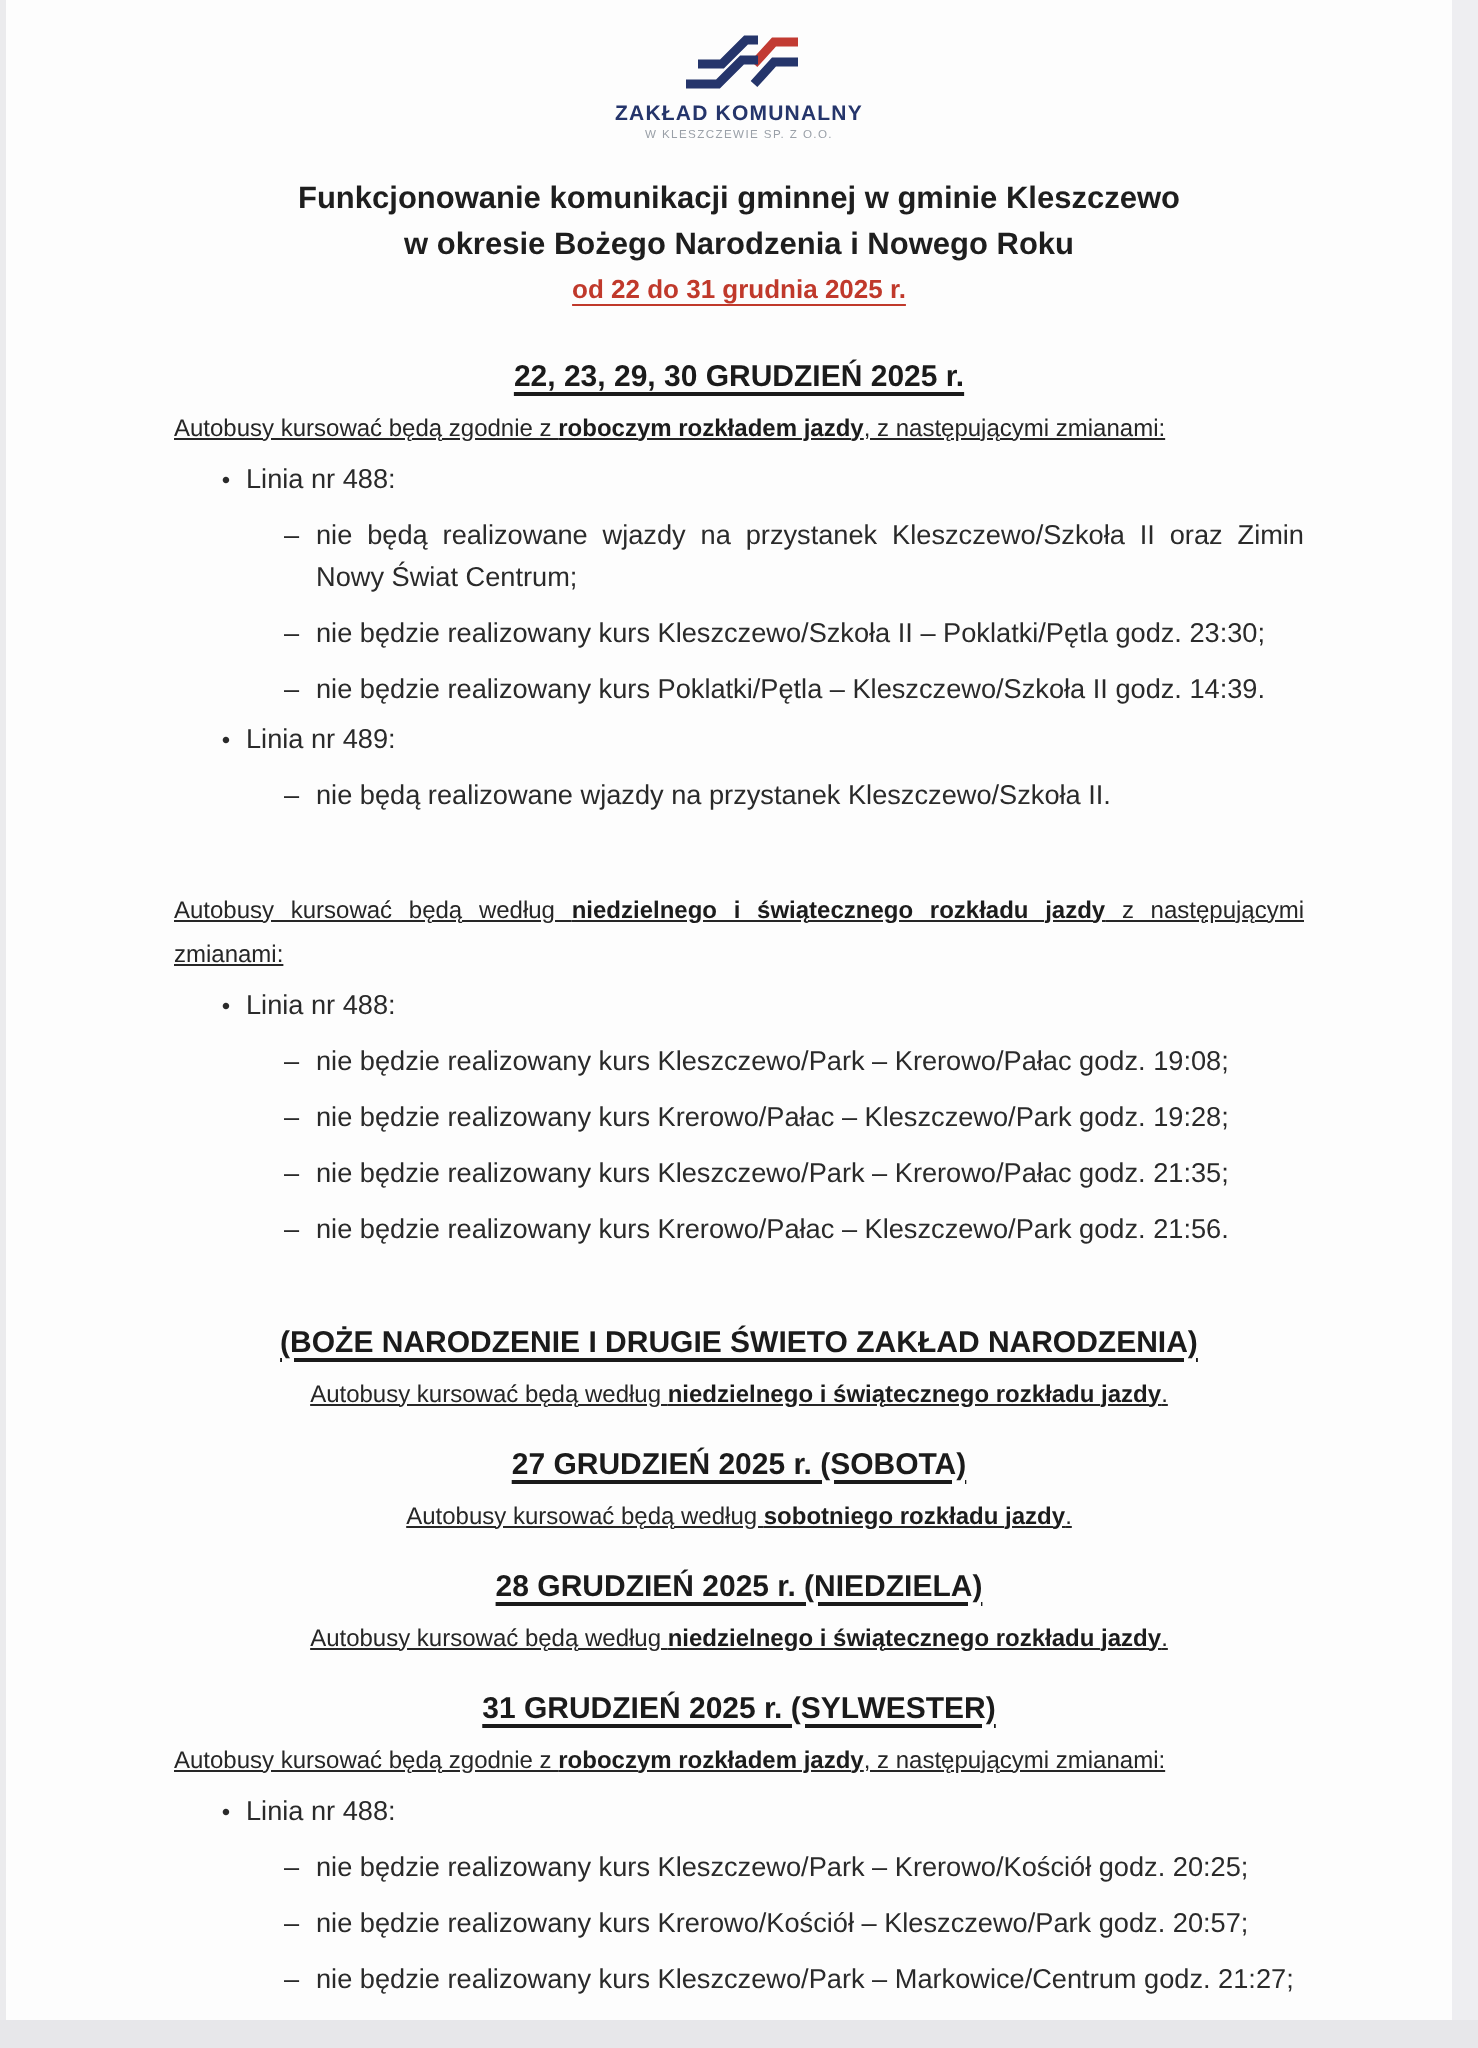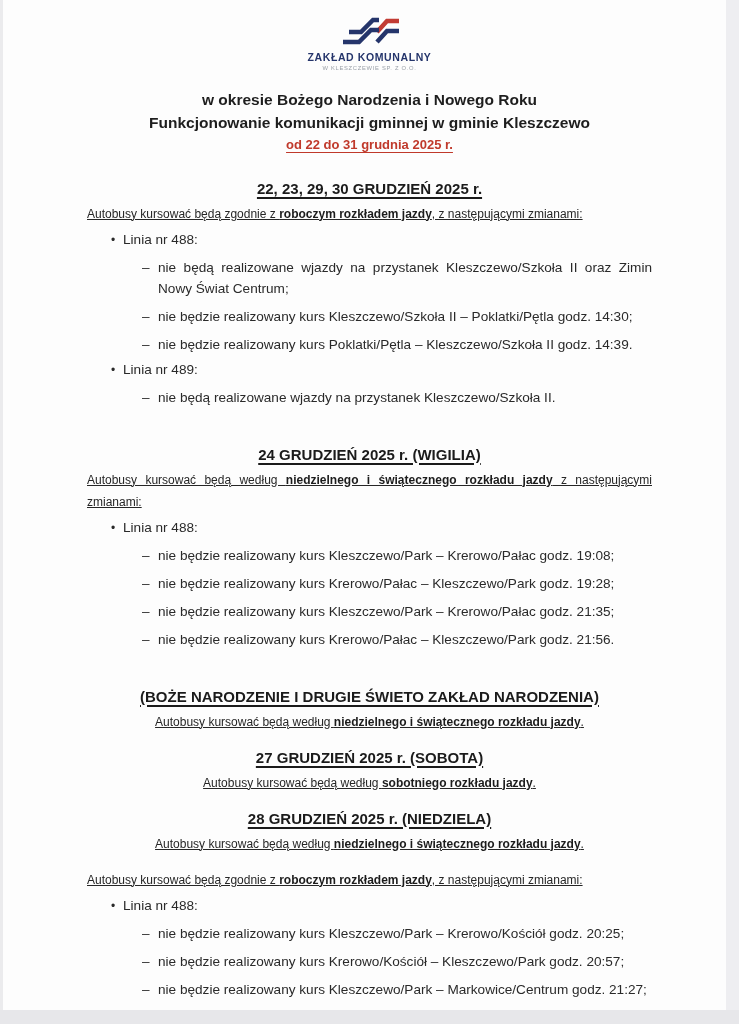--- a/index.html
+++ b/index.html
@@ -79,57 +79,56 @@
       <polyline points="16,16 28,16 40,4 46,4" fill="none" stroke="#25356b" stroke-width="4.5"></polyline>
       <polyline points="44,16 54,5 66,5" fill="none" stroke="#c23b33" stroke-width="4.5"></polyline>
       <polyline points="10,26 26,26 38,14 46,14" fill="none" stroke="#25356b" stroke-width="4.5"></polyline>
       <polyline points="44,26 54,15 66,15" fill="none" stroke="#25356b" stroke-width="4.5"></polyline>
     </svg>
     <div class="logo-name">ZAKŁAD KOMUNALNY</div>
     <div class="logo-sub">W KLESZCZEWIE SP. Z O.O.</div>
   </div>
 
   <div class="title">
+    <div>Funkcjonowanie komunikacji gminnej w gminie Kleszczewo</div>
     <div>w okresie Bożego Narodzenia i Nowego Roku</div>
-    <div>Funkcjonowanie komunikacji gminnej w gminie Kleszczewo</div>
   </div>
   <div class="period" id="period" style="color: rgb(192, 57, 43);">od 22 do 31 grudnia 2025 r.</div>
 </header>
 
 <main id="sections">
     <section class="section">
       <div class="sec-heading">22, 23, 29, 30 GRUDZIEŃ 2025 r.</div>
       <p class="intro left"><span>Autobusy kursować będą zgodnie z </span><b>roboczym rozkładem jazdy</b><span>, z następującymi zmianami:</span></p>
       <div class="l1">
         <span class="bullet">•</span>
         <span class="label">Linia nr 488:</span>
       </div>
       <div class="l2">
         <span class="dash">–</span>
         <div class="itemtext">nie będą realizowane wjazdy na przystanek Kleszczewo/Szkoła II oraz Zimin Nowy Świat Centrum;</div>
       </div>
       <div class="l2">
         <span class="dash">–</span>
-        <div class="itemtext">nie będzie realizowany kurs Kleszczewo/Szkoła II – Poklatki/Pętla godz. 14:30;</div>
+        <div class="itemtext">nie będzie realizowany kurs Kleszczewo/Szkoła II – Poklatki/Pętla godz. 23:30;</div>
       </div>
       <div class="l2">
         <span class="dash">–</span>
         <div class="itemtext">nie będzie realizowany kurs Poklatki/Pętla – Kleszczewo/Szkoła II godz. 14:39.</div>
       </div>
       <div class="l1">
         <span class="bullet">•</span>
         <span class="label">Linia nr 489:</span>
       </div>
       <div class="l2">
         <span class="dash">–</span>
         <div class="itemtext">nie będą realizowane wjazdy na przystanek Kleszczewo/Szkoła II.</div>
       </div>
     </section>
     <section class="section">
-      <div class="sec-heading">24 GRUDZIEŃ 2025 r. (WIGILIA)</div>
       <p class="intro left"><span>Autobusy kursować będą według </span><b>niedzielnego i świątecznego rozkładu jazdy</b><span> z następującymi zmianami:</span></p>
       <div class="l1">
         <span class="bullet">•</span>
         <span class="label">Linia nr 488:</span>
       </div>
       <div class="l2">
         <span class="dash">–</span>
         <div class="itemtext">nie będzie realizowany kurs Kleszczewo/Park – Krerowo/Pałac godz. 19:08;</div>
       </div>
       <div class="l2">
@@ -151,20 +150,21 @@
     </section>
     <section class="section">
       <div class="sec-heading">27 GRUDZIEŃ 2025 r. (SOBOTA)</div>
       <p class="intro center"><span>Autobusy kursować będą według </span><b>sobotniego rozkładu jazdy</b><span>.</span></p>
     </section>
     <section class="section">
       <div class="sec-heading">28 GRUDZIEŃ 2025 r. (NIEDZIELA)</div>
       <p class="intro center"><span>Autobusy kursować będą według </span><b>niedzielnego i świątecznego rozkładu jazdy</b><span>.</span></p>
     </section>
     <section class="section">
+      <div class="sec-heading">31 GRUDZIEŃ 2025 r. (SYLWESTER)</div>
       <p class="intro left"><span>Autobusy kursować będą zgodnie z </span><b>roboczym rozkładem jazdy</b><span>, z następującymi zmianami:</span></p>
       <div class="l1">
         <span class="bullet">•</span>
         <span class="label">Linia nr 488:</span>
       </div>
       <div class="l2">
         <span class="dash">–</span>
         <div class="itemtext">nie będzie realizowany kurs Kleszczewo/Park – Krerowo/Kościół godz. 20:25;</div>
       </div>
       <div class="l2">

